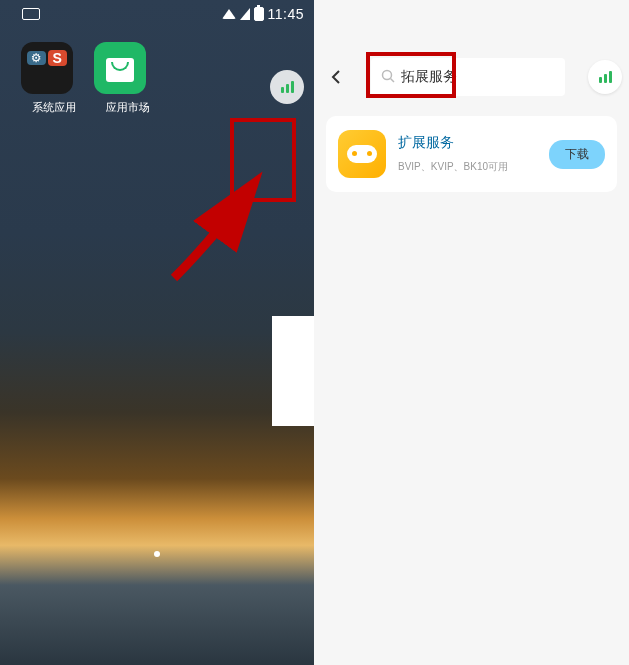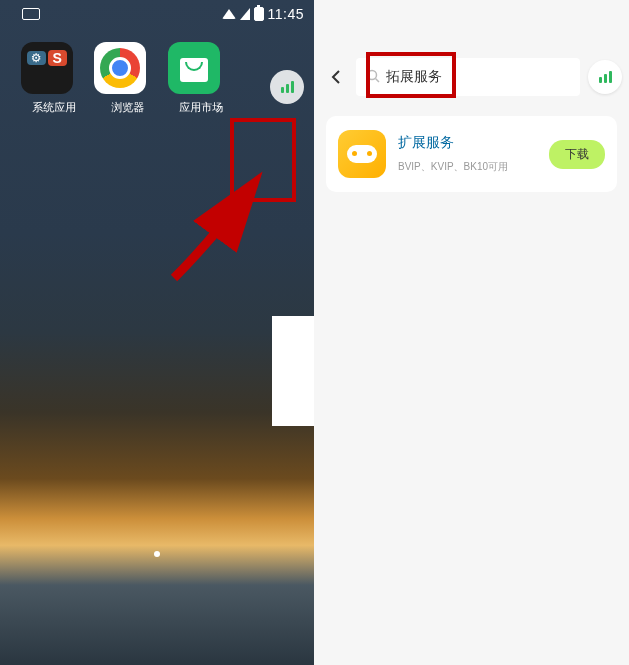--- a/index.html
+++ b/index.html
@@ -41,36 +41,36 @@
 .bag::before { content: ""; position: absolute; top: 4px; left: 50%; transform: translateX(-50%); width: 14px; height: 7px; border: 2.5px solid #1fb866; border-top: none; border-radius: 0 0 10px 10px; }
 .icon-qq { background: #fff; }
 .qq-circle { width: 38px; height: 38px; border: 5px solid #1296db; border-radius: 50%; position: relative; }
 .qq-circle::after { content: ""; position: absolute; bottom: -3px; right: -2px; width: 10px; height: 10px; background: #1296db; border-radius: 0 0 6px 0; transform: rotate(10deg); }
 .highlight-box { position: absolute; border: 4px solid #c20000; pointer-events: none; }
 .hb1 { top: 118px; left: 230px; width: 66px; height: 84px; }
 .arrow { position: absolute; top: 168px; left: 154px; width: 120px; height: 120px; pointer-events: none; }
 .page-indicator { position: absolute; bottom: 108px; left: 50%; transform: translateX(-50%); width: 6px; height: 6px; background: #fff; border-radius: 50%; }
 .white-patch { position: absolute; right: 0; top: 316px; width: 42px; height: 110px; background: #fff; }
 .right-panel { width: 315px; height: 100%; background: #f6f6f6; position: relative; }
-.search-row { display: flex; align-items: center; gap: 8px; padding: 58px 7px 16px 10px; }
+.search-row { display: flex; align-items: center; gap: 23px; padding: 58px 7px 16px 10px; }
 .back-btn { width: 24px; height: 24px; display: flex; align-items: center; justify-content: center; font-size: 18px; color: #333; cursor: pointer; }
 .search-box { flex: 1; height: 38px; background: #fff; border-radius: 4px; display: flex; align-items: center; padding: 0 10px; gap: 6px; }
 .search-icon { color: #bbb; font-size: 14px; }
 .search-text { color: #333; font-size: 14px; }
 .float-badge2 { width: 34px; height: 34px; border-radius: 50%; background: #fff; display: flex; align-items: center; justify-content: center; box-shadow: 0 1px 3px rgba(0,0,0,0.1); }
 .hb2 { position: absolute; top: 52px; left: 52px; width: 90px; height: 46px; border: 4px solid #c20000; pointer-events: none; }
 .result-card { margin: 4px 12px; background: #fff; border-radius: 10px; padding: 14px 12px; display: flex; align-items: center; gap: 12px; }
 .result-icon { width: 48px; height: 48px; border-radius: 12px; background: linear-gradient(135deg, #ffcc33, #ffb000); display: flex; align-items: center; justify-content: center; flex-shrink: 0; }
 .gamepad { width: 30px; height: 18px; background: #fff; border-radius: 9px; position: relative; }
 .gamepad::before, .gamepad::after { content: ""; position: absolute; width: 5px; height: 5px; background: #ffb000; border-radius: 50%; top: 6px; }
 .gamepad::before { left: 5px; } .gamepad::after { right: 5px; }
 .result-info { flex: 1; }
 .result-title { font-size: 14px; color: #0369a1; font-weight: 500; }
 .result-sub { font-size: 10px; color: #999; margin-top: 8px; }
-.download-btn { background: #bef264; color: #333; font-size: 12px; padding: 6px 16px; border-radius: 14px; border: none; cursor: pointer; text-align: center; }
+.download-btn { background: #7dd3fc; color: #333; font-size: 12px; padding: 6px 16px; border-radius: 14px; border: none; cursor: pointer; text-align: center; }
 </style>
 </head>
 <body>
 
 <div class="container">
   <div class="left-panel">
     <div class="status-bar">
       <div class="status-left">
         <div class="keyboard-icon"></div>
       </div>
@@ -92,26 +92,20 @@
 
     <div class="app-grid">
       <div class="app">
         <div class="app-icon icon-system">
           <div class="s1">⚙</div>
             <div class="s2">S</div>
             <div class="s3"></div>
             <div class="s4"></div>
         </div>
         <div class="app-label">系统应用</div>
-      </div>
-      <div class="app">
-        <div class="app-icon icon-chrome">
-          <div class="chrome-circle"></div>
-        </div>
-        <div class="app-label">浏览器</div>
       </div>
       <div class="app">
         <div class="app-icon icon-market">
           <div class="bag"></div>
         </div>
         <div class="app-label">应用市场</div>
       </div>
     </div>
 
     <div class="highlight-box hb1"></div>

